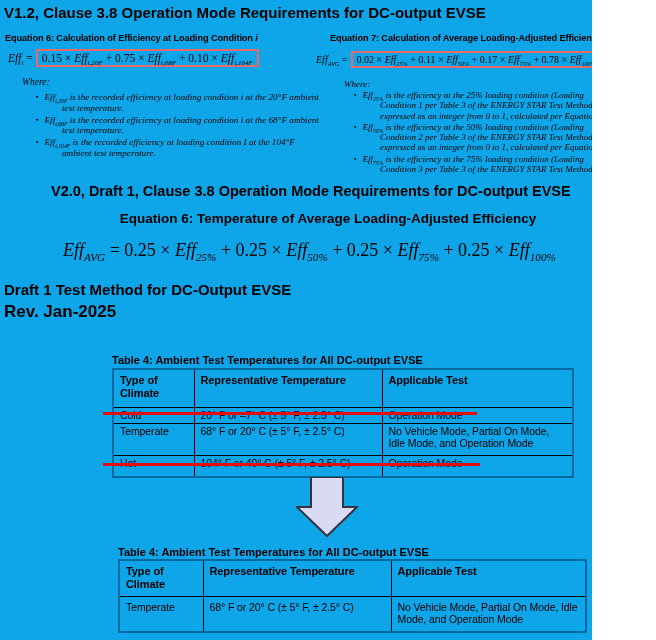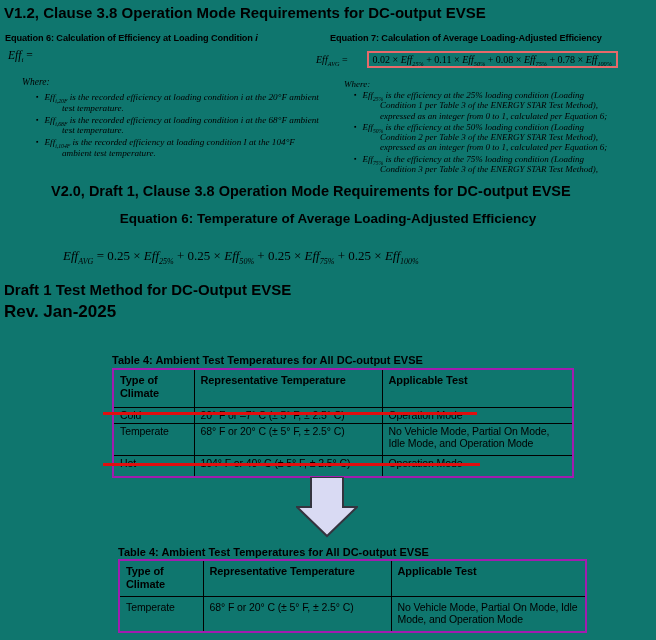--- a/index.html
+++ b/index.html
@@ -1,76 +1,77 @@
 <!DOCTYPE html>
 <html><head>
 <meta charset="utf-8">
 <style>
   html,body{margin:0;padding:0;background:#ffffff;}
-  .page{position:relative;width:656px;height:640px;background:#0f766e;overflow:hidden;
+  .page{position:relative;width:592px;height:640px;background:#0ea5e9;overflow:hidden;
         font-family:"Liberation Sans",sans-serif;color:#000;}
   .abs{position:absolute;}
   .b{font-weight:bold;}
-  .ser{font-family:"Liberation Serif",serif;gap:16px;}
+  .ser{font-family:"Liberation Serif",serif;}
   .it{font-style:italic;}
   .nw{white-space:nowrap;}
   sub{font-size:62%;font-style:italic;line-height:0;}
   .eqhead{font-size:9.2px;letter-spacing:-0.1px;white-space:nowrap;text-align:right;}
   .eqline{display:flex;align-items:center;white-space:nowrap;}
   .redbox{border:2px solid #e8696a;padding:1px 4px;margin-left:3px;}
   .where{font-size:9.5px;}
   .bullets{list-style:none;margin:0;padding:0;}
   .bullets li{padding-left:26px;text-indent:-26px;margin-bottom:1px;}
   .bullets li::before{content:"▪";font-size:7px;margin-right:6px;vertical-align:1px;}
   .tbl-title{font-size:11px;text-align:left;white-space:nowrap;}
-  table.dtable{border-collapse:collapse;table-layout:fixed;border:2px solid #a21caf;}
+  table.dtable{border-collapse:collapse;table-layout:fixed;border:2px solid #0369a1;}
   table.dtable th,table.dtable td{border:1px solid #000;vertical-align:top;text-align:left;
        font-size:10.5px;line-height:1.2;letter-spacing:-0.1px;}
   table.dtable th{font-weight:bold;padding:4px 6px;font-size:11px;}
   #t1 td{padding:1px 6px;}
   #t2 td{padding:4px 6px;}
   .strike{position:absolute;height:3px;background:#e10f0f;}
   .v2head{font-size:13.5px;text-align:center;}
 </style>
 </head>
 <body>
 
 <div class="page">
 
   <div class="abs b nw" style="left:4px;top:4px;font-size:15px;">V1.2, Clause 3.8 Operation Mode Requirements for DC-output EVSE</div>
 
   <div class="abs b eqhead" style="left:5px;top:33px;"><span>Equation 6: Calculation of Efficiency at Loading Condition </span><span class="it">i</span></div>
   <div class="abs b eqhead" style="left:330px;top:33px;"><span>Equation 7: Calculation of Average Loading-Adjusted Efficiency</span></div>
 
   <div class="abs ser eqline" style="left:8px;top:49px;font-size:11.5px;">
     <span><span class="it">Eff</span><sub>i</sub><span> =</span></span>
+    <span class="redbox" style="border-color: rgb(232, 105, 106);"><span>0.15 × </span><span class="it">Eff</span><sub>i,20F</sub><span> + 0.75 × </span><span class="it">Eff</span><sub>i,68F</sub><span> + 0.10 × </span><span class="it">Eff</span><sub>i,104F</sub></span>
   </div>
   <div class="abs ser eqline" style="left:316px;top:51px;font-size:10px;">
     <span><span class="it">Eff</span><sub>AVG</sub><span> =</span></span>
-    <span class="redbox" style="border-color: rgb(232, 105, 106);"><span>0.02 × </span><span class="it">Eff</span><sub>25%</sub><span> + 0.11 × </span><span class="it">Eff</span><sub>50%</sub><span> + 0.08 × </span><span class="it">Eff</span><sub>75%</sub><span> + 0.78 × </span><span class="it">Eff</span><sub>100%</sub></span>
+    <span class="redbox" style="border-color: rgb(232, 105, 106);"><span>0.02 × </span><span class="it">Eff</span><sub>25%</sub><span> + 0.11 × </span><span class="it">Eff</span><sub>50%</sub><span> + 0.17 × </span><span class="it">Eff</span><sub>75%</sub><span> + 0.78 × </span><span class="it">Eff</span><sub>100%</sub></span>
   </div>
 
   <div class="abs ser it where" style="left:22px;top:77px;">Where:</div>
   <div class="abs ser it where" style="left:344px;top:79px;font-size:9px;">Where:</div>
 
   <ul class="abs bullets ser it" style="left:36px;top:92px;width:290px;font-size:9.2px;line-height:10.8px;">
     <li><span class="it">Eff</span><sub>i,20F</sub><span> is the recorded efficiency at loading condition i at the 20°F ambient test temperature.</span></li>
     <li><span class="it">Eff</span><sub>i,68F</sub><span> is the recorded efficiency at loading condition i at the 68°F ambient test temperature.</span></li>
     <li><span class="it">Eff</span><sub>i,104F</sub><span> is the recorded efficiency at loading condition I at the 104°F ambient test temperature.</span></li>
   </ul>
 
   <ul class="abs bullets ser it" style="left:354px;top:90px;width:266px;font-size:9px;line-height:10.3px;">
     <li><span class="it">Eff</span><sub>25%</sub><span> is the efficiency at the 25% loading condition (Loading Condition 1 per Table 3 of the ENERGY STAR Test Method), expressed as an integer from 0 to 1, calculated per Equation 6;</span></li>
     <li><span class="it">Eff</span><sub>50%</sub><span> is the efficiency at the 50% loading condition (Loading Condition 2 per Table 3 of the ENERGY STAR Test Method), expressed as an integer from 0 to 1, calculated per Equation 6;</span></li>
     <li><span class="it">Eff</span><sub>75%</sub><span> is the efficiency at the 75% loading condition (Loading Condition 3 per Table 3 of the ENERGY STAR Test Method),</span></li>
   </ul>
 
   <div class="abs b nw" style="left:3px;top:183px;font-size:14.5px;margin-left:48px;">V2.0, Draft 1, Clause 3.8 Operation Mode Requirements for DC-output EVSE</div>
   <div class="abs b v2head" style="left:0;top:211px;width:656px;">Equation 6: Temperature of Average Loading-Adjusted Efficiency</div>
-  <div class="abs ser nw" style="left:63px;top:248px;font-size:13px;"><span class="it">Eff</span><sub>AVG</sub><span> = 0.25 × </span><span class="it">Eff</span><sub>25%</sub><span> + 0.25 × </span><span class="it">Eff</span><sub>50%</sub><span> + 0.25 × </span><span class="it">Eff</span><sub>75%</sub><span> + 0.25 × </span><span class="it">Eff</span><sub>100%</sub></div>
+  <div class="abs ser nw" style="left:63px;top:240px;font-size:18px;"><span class="it">Eff</span><sub>AVG</sub><span> = 0.25 × </span><span class="it">Eff</span><sub>25%</sub><span> + 0.25 × </span><span class="it">Eff</span><sub>50%</sub><span> + 0.25 × </span><span class="it">Eff</span><sub>75%</sub><span> + 0.25 × </span><span class="it">Eff</span><sub>100%</sub></div>
 
   <div class="abs b nw" style="left:4px;top:281px;font-size:15px;">Draft 1 Test Method for DC-Output EVSE</div>
   <div class="abs b nw" style="left:4px;top:302px;font-size:17px;">Rev. Jan-2025</div>
 
   <div class="abs tbl-title b" style="left:112px;top:354px;width:460px;">Table 4: Ambient Test Temperatures for All DC-output EVSE</div>
   <table class="abs dtable" id="t1" style="left:112px;top:368px;width:460px;">
     <colgroup>
         <col style="width:81px">
         <col style="width:188px">
         <col style="width:191px">

